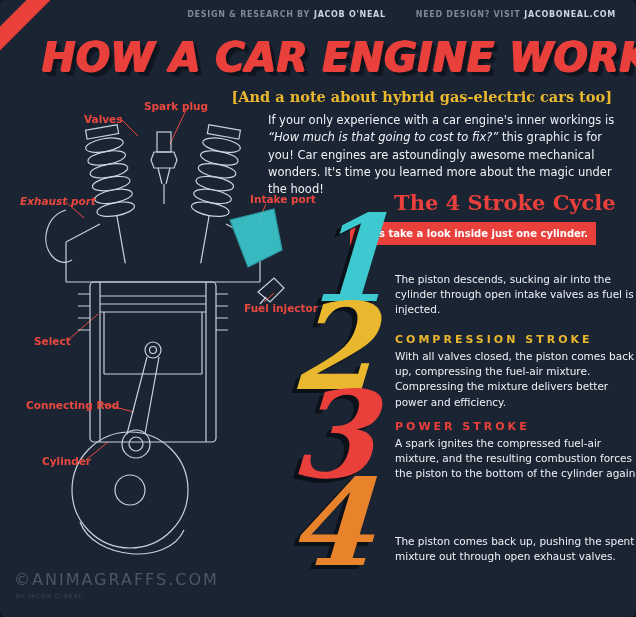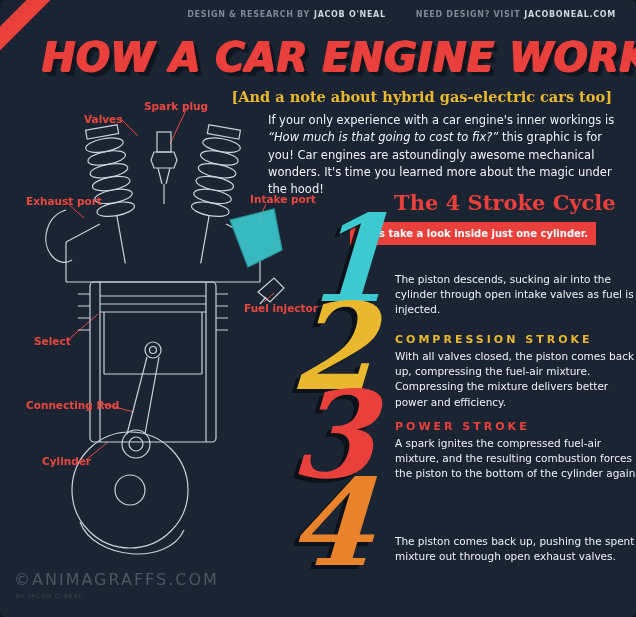--- a/index.html
+++ b/index.html
@@ -25,21 +25,21 @@
     font-size:14.5px;font-weight:bold;color:#eab82e;margin-top:8px;}
   
   .intro{position:absolute;left:268px;top:112px;width:356px;font-size:11.5px;line-height:1.5;color:#eef2f6;}
   .intro .q{font-style:italic;}
   
   .engine-svg{position:absolute;left:8px;top:92px;width:310px;height:490px;}
   
   .lbl{position:absolute;color:#e9483f;font-weight:bold;font-size:10.5px;white-space:nowrap;}
   .lbl-valves{left:84px;top:113px;}
   .lbl-spark{left:144px;top:100px;text-align:center;}
-  .lbl-exhaust{left:26px;top:195px;}
+  .lbl-exhaust{left:20px;top:195px;font-style:italic;}
   .lbl-intake{left:250px;top:193px;}
   .lbl-injector{left:224px;top:302px;margin-left:20px;}
   .lbl-piston{left:34px;top:335px;}
   .lbl-rod{left:26px;top:399px;}
   .lbl-cylinder{left:42px;top:455px;}
   
   .cycle-heading{position:absolute;left:394px;top:190px;white-space:nowrap;
     font-family:"DejaVu Serif","Liberation Serif",serif;
     font-size:21px;font-weight:bold;color:#e9403c;}
   .cycle-chip{position:absolute;left:350px;top:222px;background:#e9403c;color:#fff;

